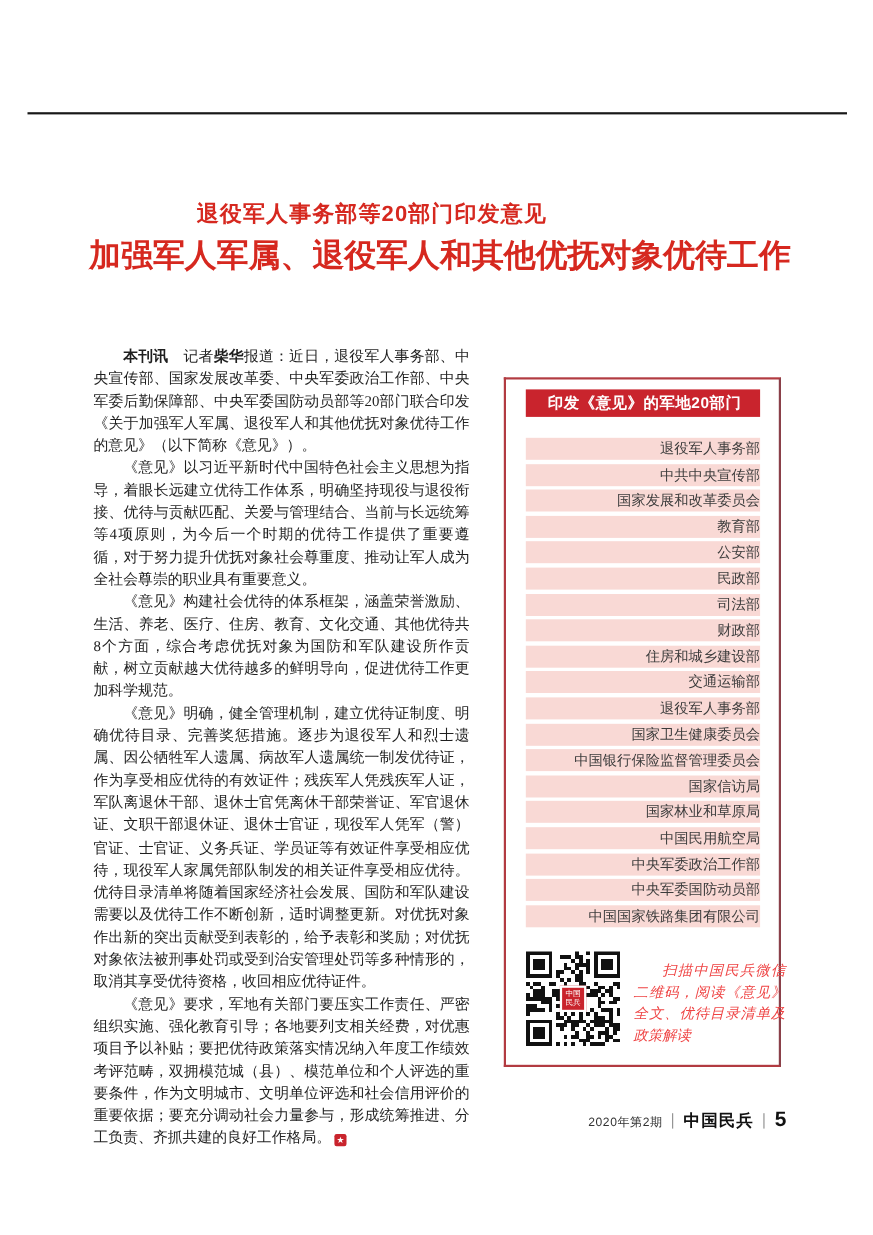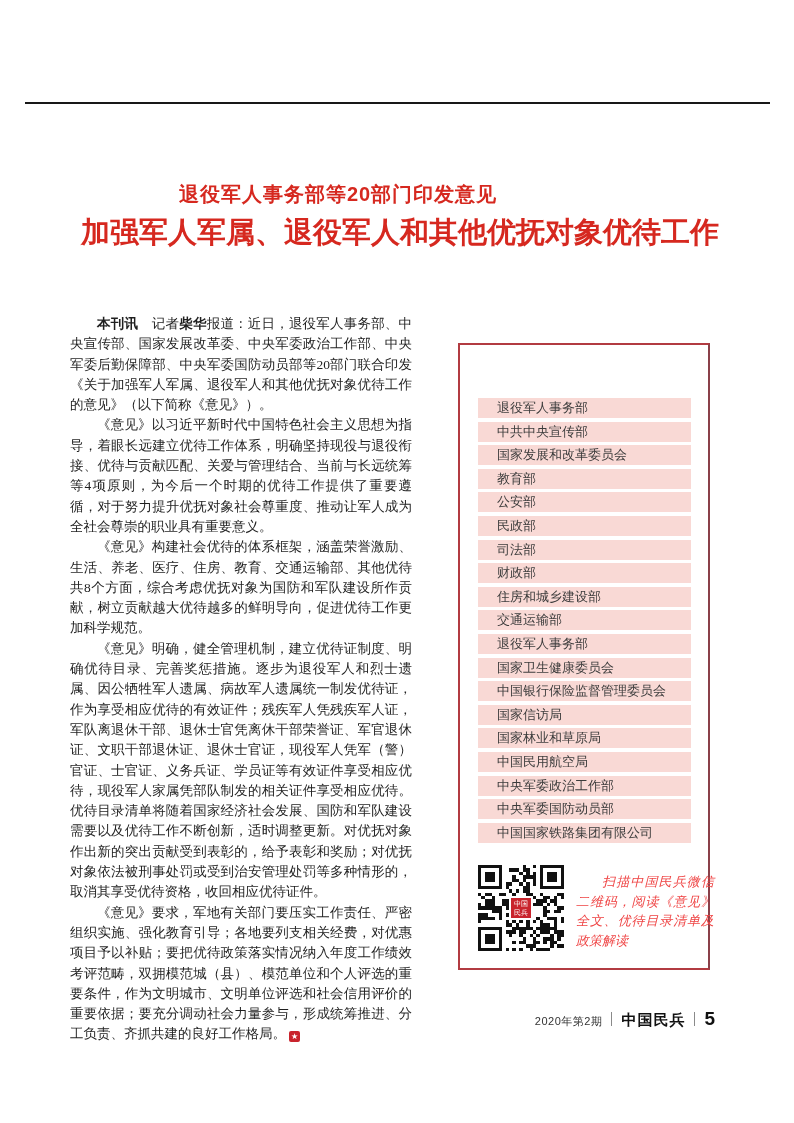--- a/index.html
+++ b/index.html
@@ -12,21 +12,21 @@
     position:absolute;left:338px;top:181px;transform:translateX(-50%);
     font-family:"Liberation Sans","DejaVu Sans",sans-serif;
     font-size:20px;font-weight:600;color:var(--red-title);white-space:nowrap;letter-spacing:1px;
   }
   .main-title{
     position:absolute;left:400px;top:213px;transform:translateX(-50%);
     font-family:"Liberation Sans","DejaVu Sans",sans-serif;
     font-size:29px;font-weight:700;color:var(--red-title);white-space:nowrap;letter-spacing:0px;
   }
   .article{
-    position:absolute;left:70px;top:314px;width:342px;
+    position:absolute;left:85px;top:314px;width:342px;
     font-size:13.5px;line-height:20.3px;text-align:justify;text-justify:inter-ideograph;
   }
   .article p{margin:0;text-indent:2em;}
   .article .b{font-weight:700;}
   .endmark{
     display:inline-block;width:11px;height:11px;margin-left:3px;vertical-align:-1px;
     background:var(--red-bar);border-radius:2px;color:#fff;font-size:8px;line-height:11px;
     text-align:center;font-family:"DejaVu Sans",sans-serif;text-indent:0;
   }
   .sidebox{
@@ -35,21 +35,21 @@
   }
   .sidebox-header{
     position:absolute;left:18px;top:9px;width:213px;height:25px;box-sizing:border-box;
     background:var(--red-bar);color:#ffffff;font-family:"Liberation Sans","DejaVu Sans",sans-serif;
     font-size:14px;font-weight:700;line-height:25px;padding-left:20px;letter-spacing:0.5px;
   }
   .dept-list{position:absolute;left:18px;top:53px;width:213px;}
   .dept{
     height:20px;margin-bottom:3.6px;background:var(--pink);
     font-family:"Liberation Sans","DejaVu Sans",sans-serif;font-size:13px;color:#3c3c3c;
-    line-height:20px;padding-left:19px;box-sizing:border-box;white-space:nowrap;overflow:hidden;
+    line-height:20px;padding-left:19px;box-sizing:border-box;white-space:nowrap;overflow:hidden;text-align:right;
   }
   .qr-wrap{position:absolute;left:18px;top:520px;width:86px;height:86px;}
   .qr-wrap svg{display:block;width:86px;height:86px;}
   .qr-logo{
     position:absolute;left:31px;top:31px;width:24px;height:24px;background:var(--red-bar);
     border:2px solid #ffffff;box-sizing:border-box;color:#fff;
     font-family:"Liberation Sans","DejaVu Sans",sans-serif;font-size:7px;line-height:9px;
     text-align:center;padding-top:1px;
   }
   .qr-caption{
@@ -72,26 +72,27 @@
 <div id="page">
 
   <div class="toprule"></div>
 
   <div class="subtitle">退役军人事务部等20部门印发意见</div>
   <div class="main-title">加强军人军属、退役军人和其他优抚对象优待工作</div>
 
   <div class="article">
     <p><span class="b">本刊讯</span><span>　记者</span><span class="b">柴华</span><span>报道：近日，退役军人事务部、中央宣传部、国家发展改革委、中央军委政治工作部、中央军委后勤保障部、中央军委国防动员部等20部门联合印发《关于加强军人军属、退役军人和其他优抚对象优待工作的意见》（以下简称《意见》）。</span></p>
     <p>《意见》以习近平新时代中国特色社会主义思想为指导，着眼长远建立优待工作体系，明确坚持现役与退役衔接、优待与贡献匹配、关爱与管理结合、当前与长远统筹等4项原则，为今后一个时期的优待工作提供了重要遵循，对于努力提升优抚对象社会尊重度、推动让军人成为全社会尊崇的职业具有重要意义。</p>
-    <p>《意见》构建社会优待的体系框架，涵盖荣誉激励、生活、养老、医疗、住房、教育、交通运输部、其他优待共8个方面，综合考虑优抚对象为国防和军队建设所作贡献，树立贡献越大优待越多的鲜明导向，促进优待工作更加科学规范。</p>
+    <p>《意见》构建社会优待的体系框架，涵盖荣誉激励、生活、养老、医疗、住房、教育、文化交通、其他优待共8个方面，综合考虑优抚对象为国防和军队建设所作贡献，树立贡献越大优待越多的鲜明导向，促进优待工作更加科学规范。</p>
     <p>《意见》明确，健全管理机制，建立优待证制度、明确优待目录、完善奖惩措施。逐步为退役军人和烈士遗属、因公牺牲军人遗属、病故军人遗属统一制发优待证，作为享受相应优待的有效证件；残疾军人凭残疾军人证，军队离退休干部、退休士官凭离休干部荣誉证、军官退休证、文职干部退休证、退休士官证，现役军人凭军（警）官证、士官证、义务兵证、学员证等有效证件享受相应优待，现役军人家属凭部队制发的相关证件享受相应优待。优待目录清单将随着国家经济社会发展、国防和军队建设需要以及优待工作不断创新，适时调整更新。对优抚对象作出新的突出贡献受到表彰的，给予表彰和奖励；对优抚对象依法被刑事处罚或受到治安管理处罚等多种情形的，取消其享受优待资格，收回相应优待证件。</p>
     <p><span>《意见》要求，军地有关部门要压实工作责任、严密组织实施、强化教育引导；各地要列支相关经费，对优惠项目予以补贴；要把优待政策落实情况纳入年度工作绩效考评范畴，双拥模范城（县）、模范单位和个人评选的重要条件，作为文明城市、文明单位评选和社会信用评价的重要依据；要充分调动社会力量参与，形成统筹推进、分工负责、齐抓共建的良好工作格局。</span><span class="endmark">★</span></p>
   </div>
 
   <div class="sidebox">
+    <div class="sidebox-header">印发《意见》的军地20部门</div>
     <div class="dept-list">
         <div class="dept">退役军人事务部</div>
         <div class="dept">中共中央宣传部</div>
         <div class="dept">国家发展和改革委员会</div>
         <div class="dept">教育部</div>
         <div class="dept">公安部</div>
         <div class="dept">民政部</div>
         <div class="dept">司法部</div>
         <div class="dept">财政部</div>
         <div class="dept">住房和城乡建设部</div>

